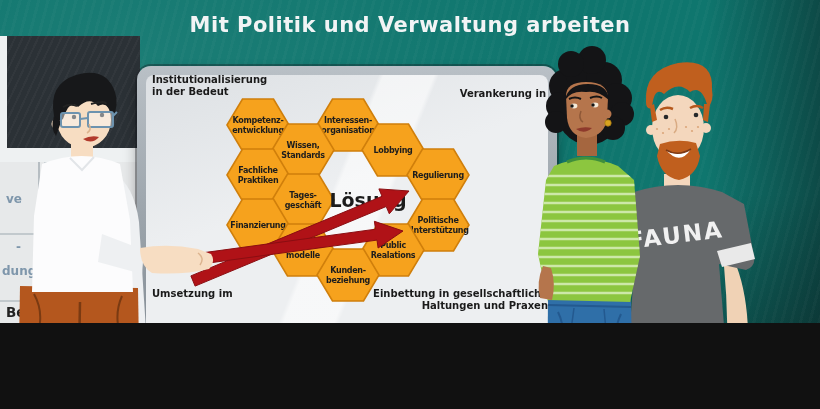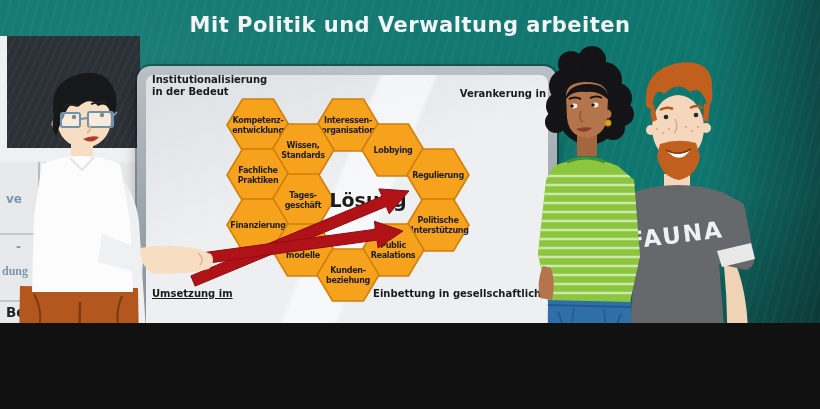--- a/index.html
+++ b/index.html
@@ -18,21 +18,21 @@
   .chalkboard{position:absolute;left:7px;top:36px;width:133px;height:112px;z-index:1;background:#2b3136;
     background-image:repeating-linear-gradient(115deg, rgba(255,255,255,.03) 0 2px, transparent 2px 7px);}
   .chalk-frame-bottom{position:absolute;left:0;top:148px;width:140px;height:14px;background:#eef1f2;
     border-bottom:1px solid #c9ced2;z-index:1;}
   .flipchart{position:absolute;left:0;top:162px;width:140px;height:170px;background:#e7e9ea;z-index:1;}
   .fc-vline{position:absolute;left:38px;top:0;width:2px;height:170px;background:#b6bdc2;}
   .fc-bar{position:absolute;left:44px;top:0;width:13px;height:170px;background:#c9d0d4;}
   .fc-hline1{position:absolute;left:0;top:71px;width:44px;height:2px;background:#c2c9cd;}
   .fc-hline2{position:absolute;left:0;top:138px;width:44px;height:2px;background:#c2c9cd;}
   .fc-text{position:absolute;color:#7e96ab;font-weight:bold;font-size:12px;}
-  .fc-r0{left:6px;top:30px;} .fc-r1{left:16px;top:78px;} .fc-r2{left:2px;top:102px;font-family:Liberation Serif, serif;}
+  .fc-r0{left:6px;top:30px;} .fc-r1{left:16px;top:78px;} .fc-r2{left:2px;top:102px;}
   .fc-footer{position:absolute;left:6px;top:142px;color:#232323;font-weight:bold;font-size:13.5px;}
   
   .lower-band{position:absolute;left:0;top:336px;width:820px;height:54px;background:#23272c;z-index:1;}
   .floor{position:absolute;left:0;top:388px;width:820px;height:21px;z-index:1;
          background:linear-gradient(#241d14,#1c150e);}
   .seam{position:absolute;background:rgba(122,96,56,.45);z-index:1;}
   
   .pedestal{position:absolute;left:309px;top:341px;width:78px;height:68px;z-index:2;
             background:linear-gradient(to right,#9aa3ac,#aeb7bf 40%,#99a2ab);}
   .pedestal-cap{position:absolute;left:0;top:0;width:100%;height:12px;background:#8d97a1;}
@@ -40,21 +40,21 @@
               background:linear-gradient(#b9c0c6,#848d95);
               box-shadow:0 0 0 2px rgba(20,24,28,.35), 0 8px 14px rgba(0,0,0,.35);}
   .board-surface{position:absolute;left:9px;top:9px;right:9px;bottom:11px;border-radius:8px;
      background:
        linear-gradient(112deg, rgba(255,255,255,0) 46%, rgba(255,255,255,.55) 47% 57%, rgba(255,255,255,0) 58%),
        linear-gradient(160deg, rgba(178,186,193,.28), rgba(178,186,193,0) 45%),
        #edeff1;}
   .corner{position:absolute;z-index:4;color:#1a1a1a;font-weight:bold;font-size:10px;line-height:1.2;}
   .corner.tl{left:152px;top:74px;text-align:left;}
   .corner.tr{right:274px;top:88px;text-align:center;}
-  .corner.bl{left:152px;top:288px;text-align:left;text-decoration:underline;}
+  .corner.bl{left:152px;top:288px;text-align:left;}
   .corner.br{right:272px;top:288px;text-align:right;}
   #diagram-svg{position:absolute;inset:0;z-index:5;pointer-events:none;}
   .person{position:absolute;inset:0;pointer-events:none;}
   .pA{z-index:6;} .pC{z-index:6;} .pB{z-index:7;}
   .hex{fill:#f6a21d;stroke:#d07f0b;stroke-width:1.6;}
   .hex-label{font-family:"DejaVu Sans",sans-serif;font-size:8px;font-weight:bold;fill:#1d1d1d;
              text-anchor:middle;letter-spacing:-.3px;}
   .loesung{font-family:"DejaVu Sans",sans-serif;font-size:19px;font-weight:bold;fill:#1c1c1c;text-anchor:middle;}
   .arrow{fill:#b01217;stroke:#8a0e12;stroke-width:1;}
   .tee-text{font-family:"DejaVu Sans",sans-serif;font-size:23px;font-weight:bold;fill:#f1f1f1;
@@ -104,20 +104,21 @@
     <div>in der Bedeut</div>
   </div>
   <div class="corner tr">
     <div>Verankerung in</div>
   </div>
   <div class="corner bl">
     <div>Umsetzung im</div>
   </div>
   <div class="corner br">
     <div>Einbettung in gesellschaftliche</div>
+    <div>Haltungen und Praxen</div>
   </div>
 
   <svg id="diagram-svg" viewBox="0 0 820 409">
     <g id="hex-layer">
         <g>
           <polygon class="hex" points="227,125 242.5,99 273.5,99 289,125 273.5,151 242.5,151"></polygon>
           <text class="hex-label"><tspan x="258" y="123">Kompetenz-</tspan><tspan x="258" y="133">entwicklung</tspan></text>
         </g>
         <g>
           <polygon class="hex" points="317,125 332.5,99 363.5,99 379,125 363.5,151 332.5,151"></polygon>

